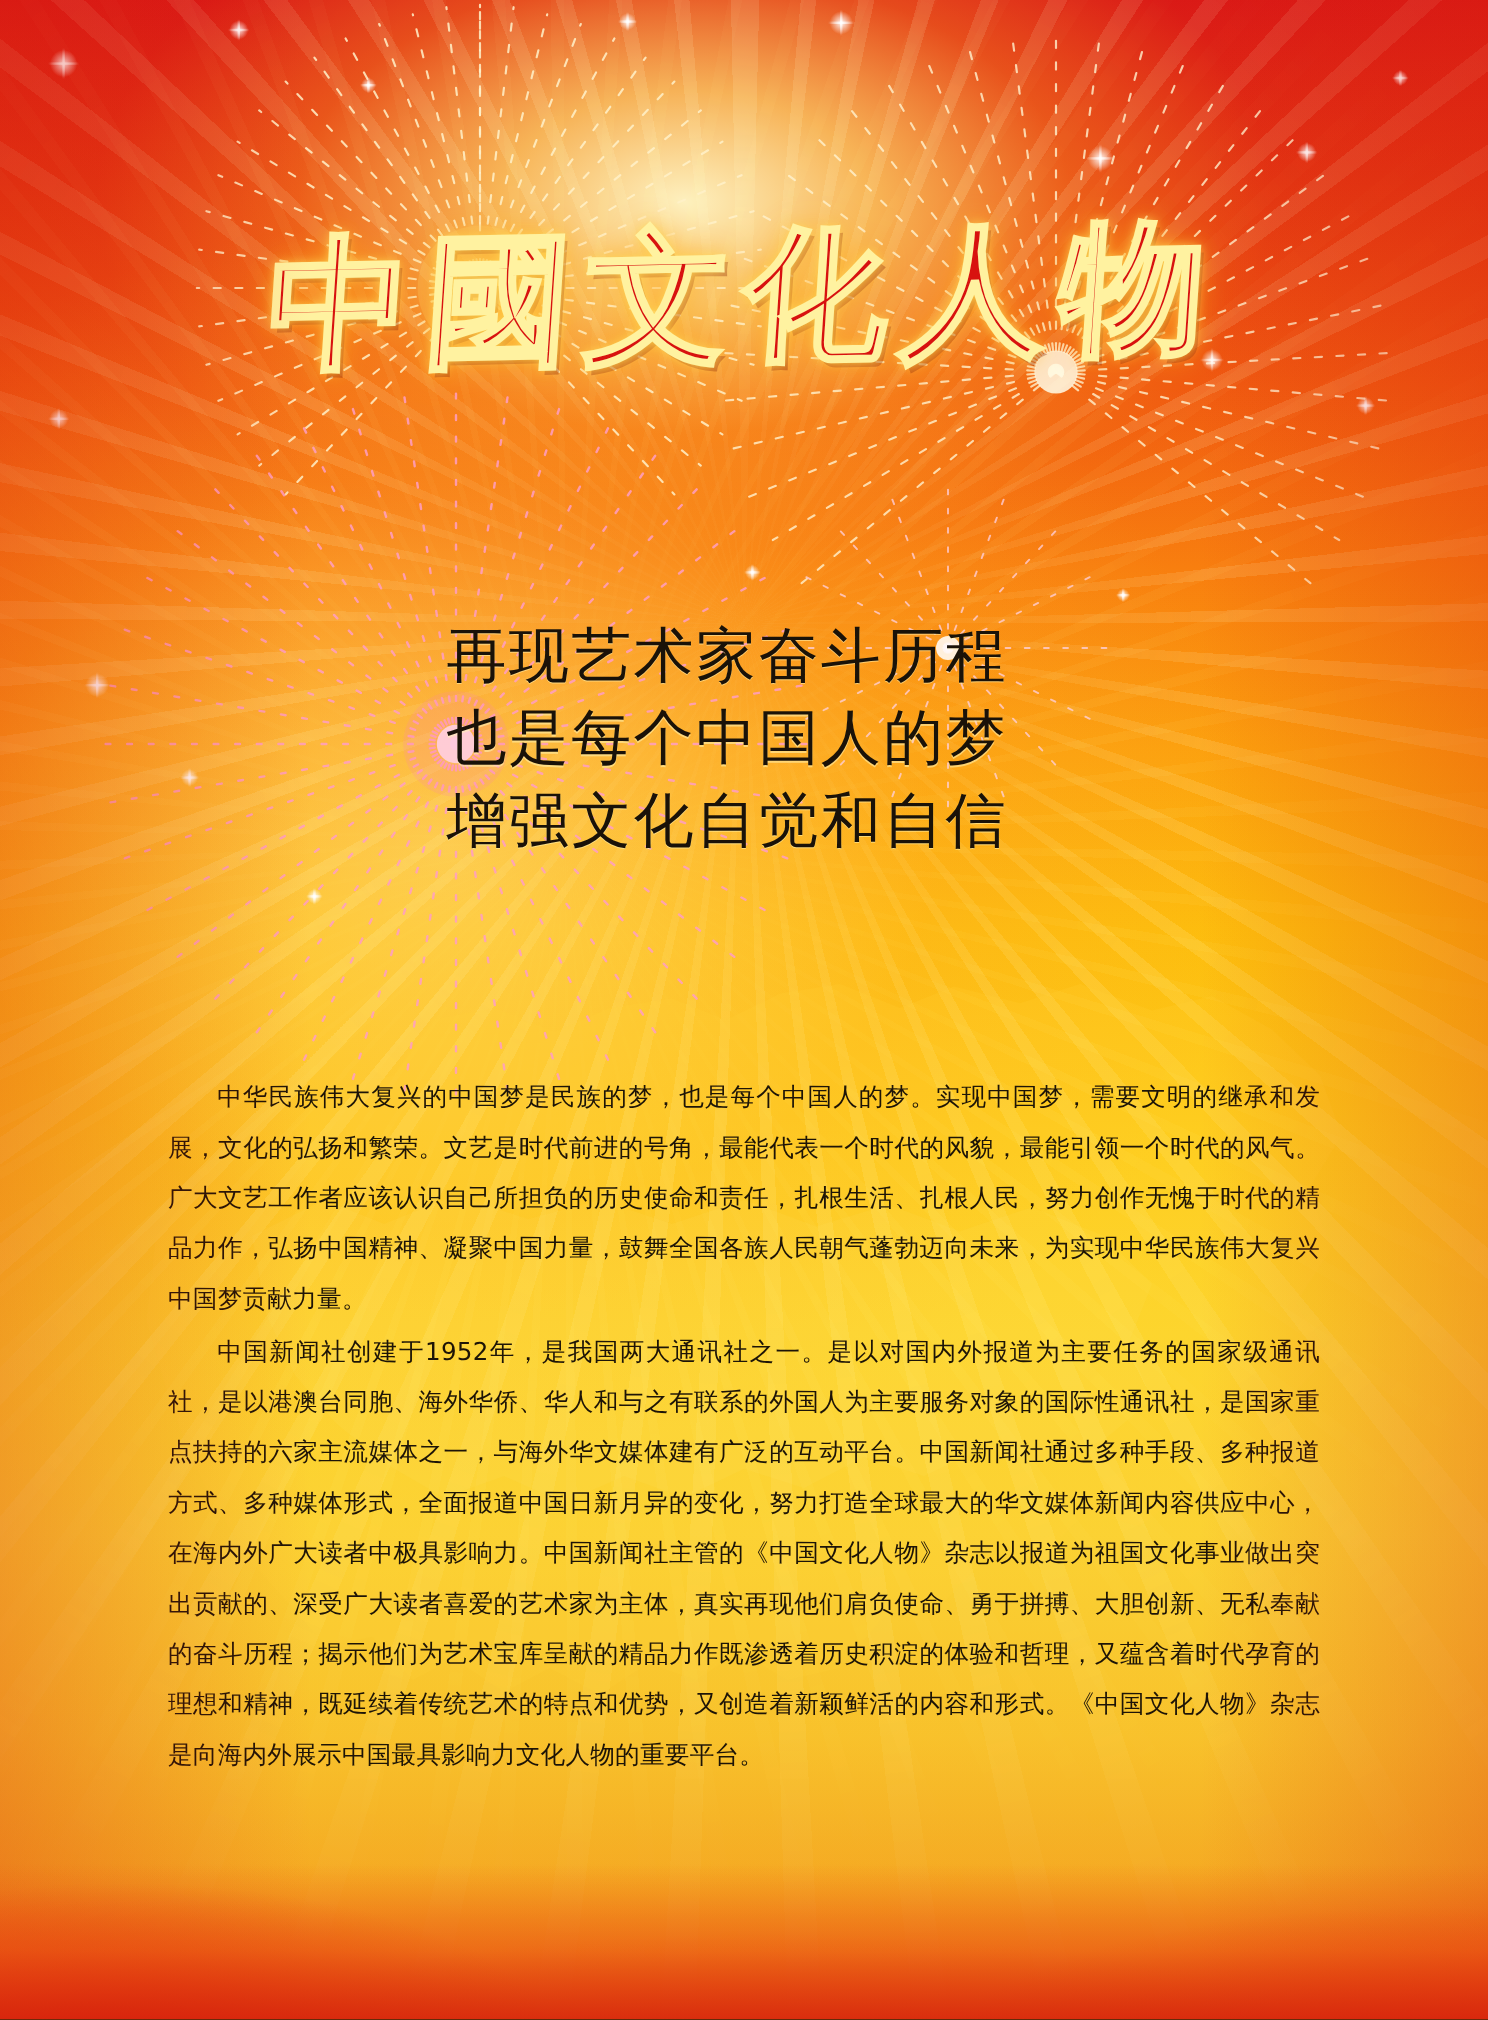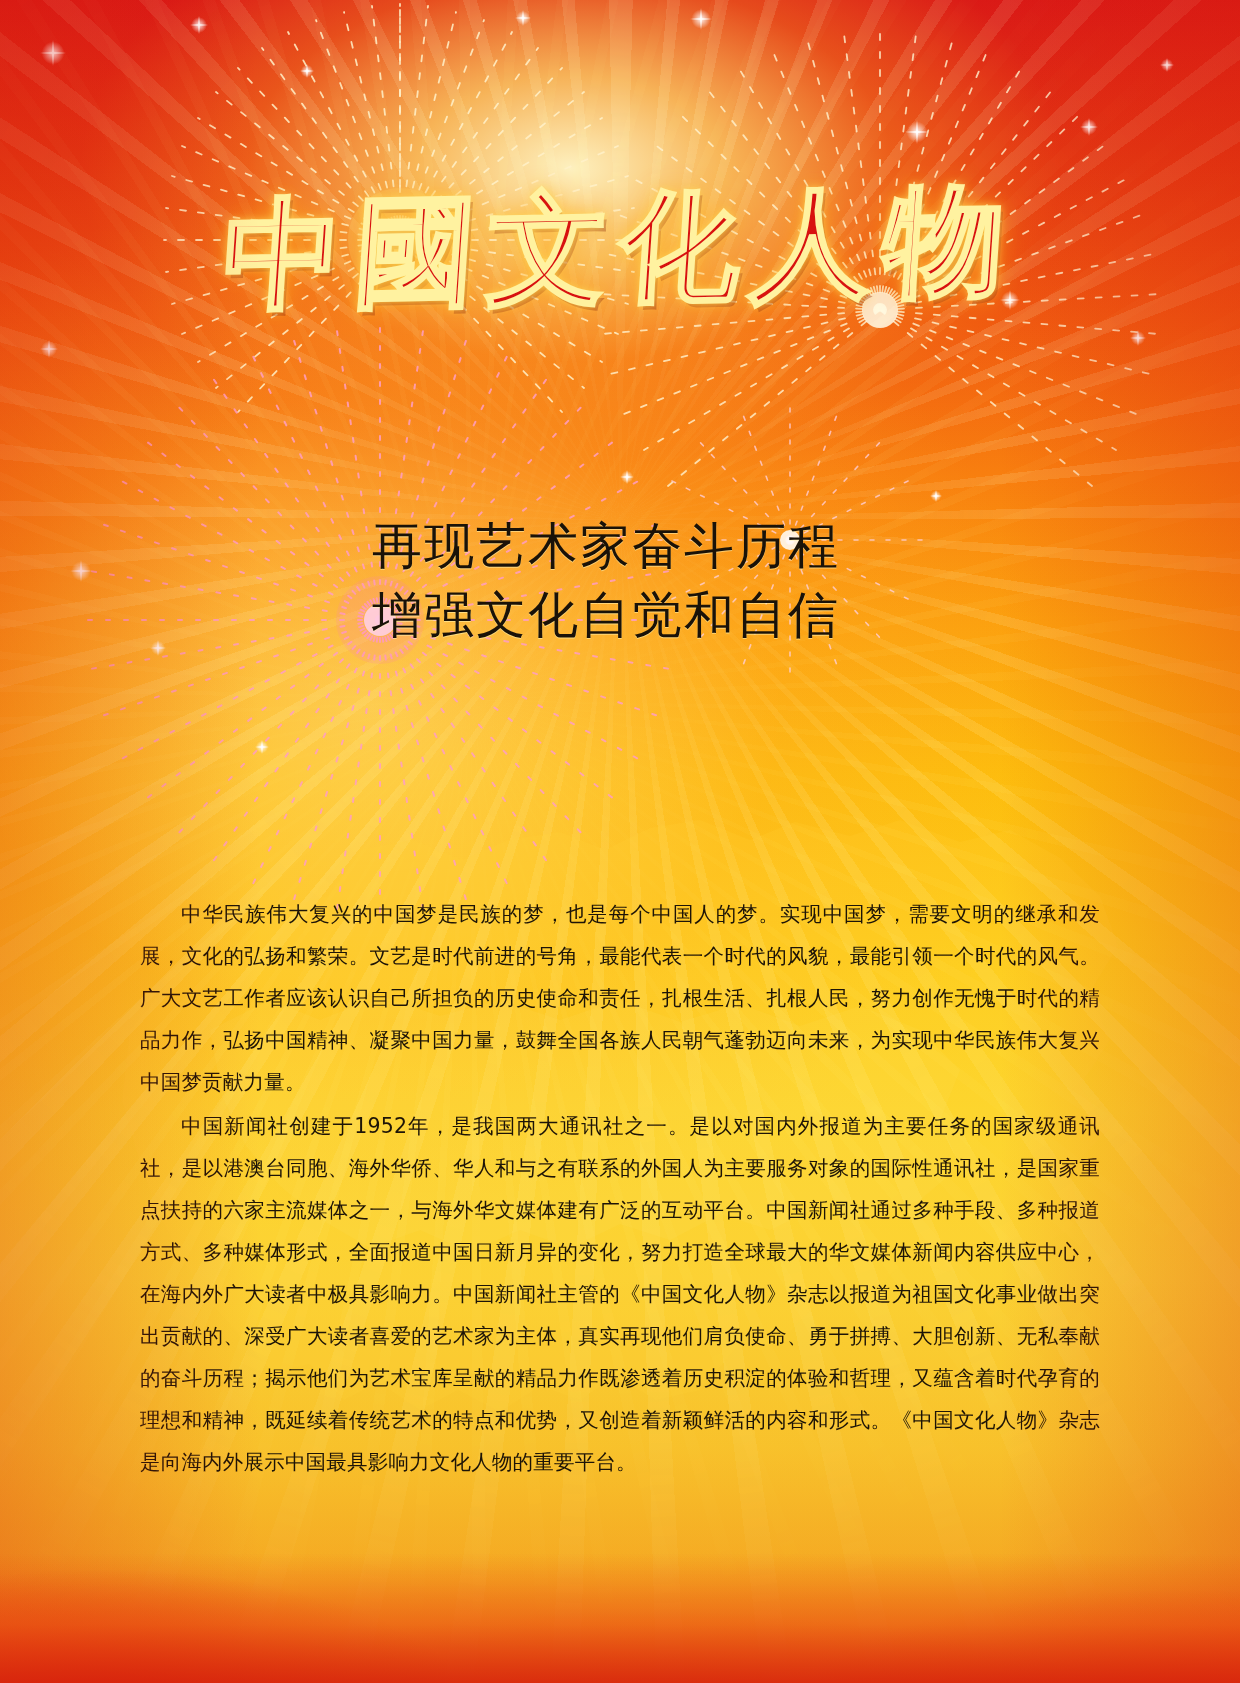--- a/index.html
+++ b/index.html
@@ -400,20 +400,21 @@
   <div class="sparkle" style="left:255px; top:740px; width:14px; height:14px;"></div>
   <div class="sparkle" style="left:620px; top:470px; width:14px; height:14px;"></div>
   <div class="sparkle" style="left:930px; top:490px; width:12px; height:12px;"></div>
 
   <div class="title-block">
     <div class="masthead">中國文化人物</div>
   </div>
 
   <div class="slogan">
     <div class="slogan-line">再现艺术家奋斗历程</div>
+    <div class="slogan-line">也是每个中国人的梦</div>
     <div class="slogan-line">增强文化自觉和自信</div>
   </div>
 
   <div class="body-copy">
     <p class="para">中华民族伟大复兴的中国梦是民族的梦，也是每个中国人的梦。实现中国梦，需要文明的继承和发展，文化的弘扬和繁荣。文艺是时代前进的号角，最能代表一个时代的风貌，最能引领一个时代的风气。广大文艺工作者应该认识自己所担负的历史使命和责任，扎根生活、扎根人民，努力创作无愧于时代的精品力作，弘扬中国精神、凝聚中国力量，鼓舞全国各族人民朝气蓬勃迈向未来，为实现中华民族伟大复兴中国梦贡献力量。</p>
     <p class="para">中国新闻社创建于1952年，是我国两大通讯社之一。是以对国内外报道为主要任务的国家级通讯社，是以港澳台同胞、海外华侨、华人和与之有联系的外国人为主要服务对象的国际性通讯社，是国家重点扶持的六家主流媒体之一，与海外华文媒体建有广泛的互动平台。中国新闻社通过多种手段、多种报道方式、多种媒体形式，全面报道中国日新月异的变化，努力打造全球最大的华文媒体新闻内容供应中心，在海内外广大读者中极具影响力。中国新闻社主管的《中国文化人物》杂志以报道为祖国文化事业做出突出贡献的、深受广大读者喜爱的艺术家为主体，真实再现他们肩负使命、勇于拼搏、大胆创新、无私奉献的奋斗历程；揭示他们为艺术宝库呈献的精品力作既渗透着历史积淀的体验和哲理，又蕴含着时代孕育的理想和精神，既延续着传统艺术的特点和优势，又创造着新颖鲜活的内容和形式。《中国文化人物》杂志是向海内外展示中国最具影响力文化人物的重要平台。</p>
   </div>
 
   <div class="left-wash"></div>
   <div class="right-wash"></div>

